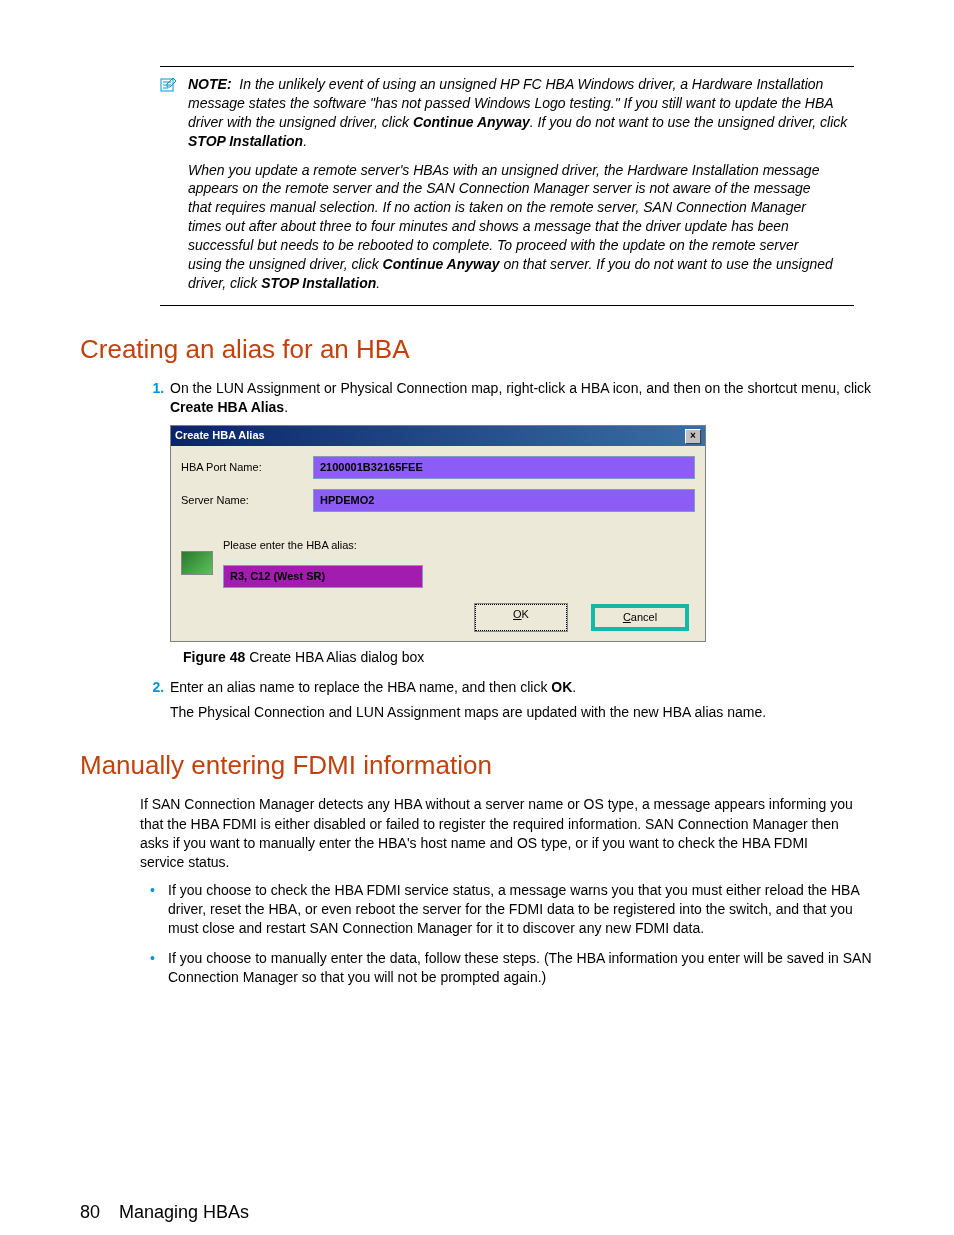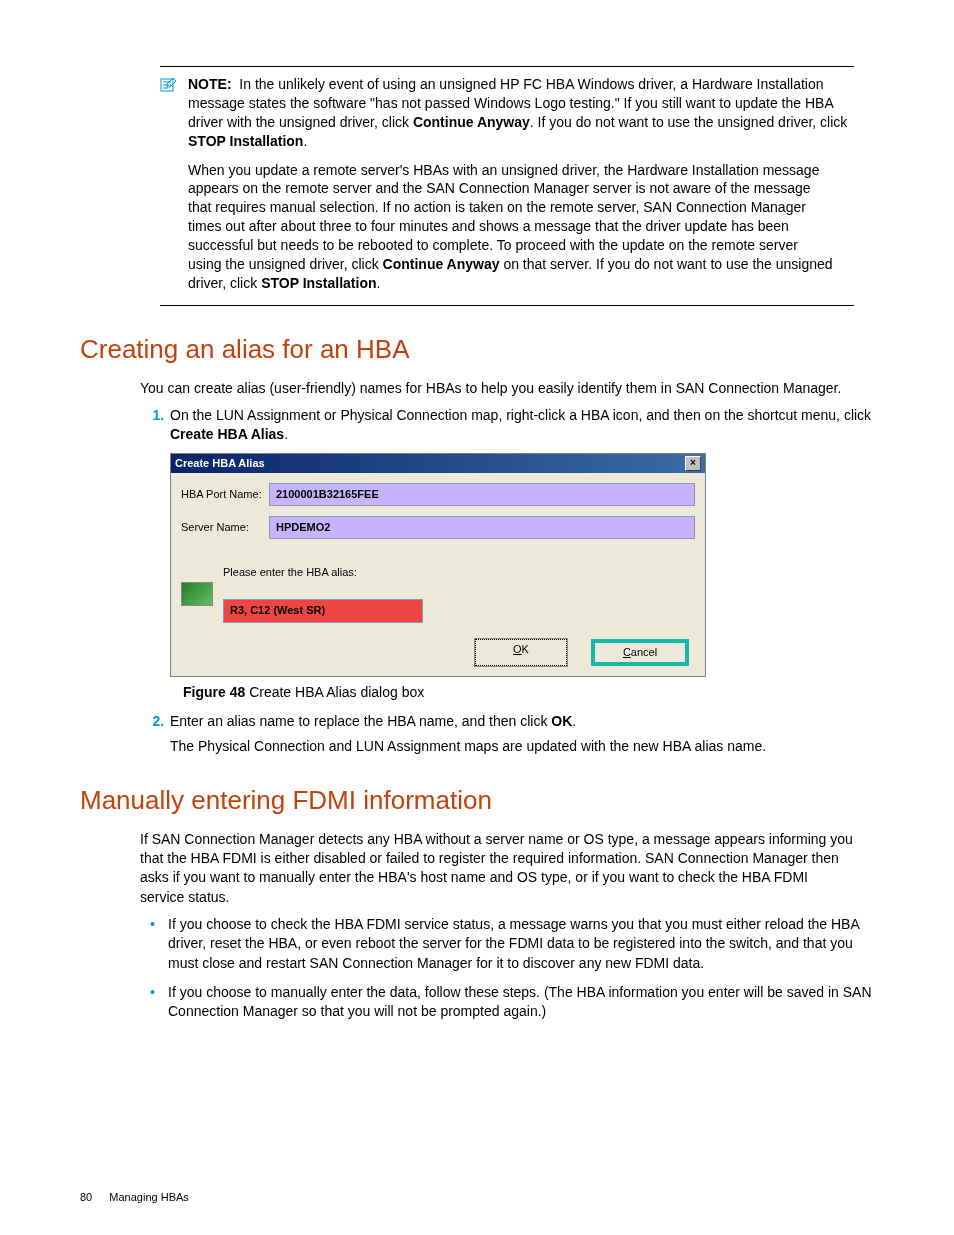--- a/index.html
+++ b/index.html
@@ -13,20 +13,21 @@
   }
   .page {
     padding: 60px 80px 40px 80px;
     box-sizing: border-box;
     min-height: 1235px;
     position: relative;
   }
   .note-block {
     margin-left: 80px;
     margin-right: 20px;
+    font-style: italic;
   }
   .note-rule {
     border: none;
     border-top: 1px solid #000;
     margin: 6px 0 8px 0;
   }
   .note-row {
     display: flex;
     align-items: flex-start;
   }
@@ -99,23 +100,23 @@
   ul.bul > li::before {
     content: "•";
     color: #0096d6;
     position: absolute;
     left: -18px;
     top: 0;
     font-size: 14px;
   }
   .footer {
     position: absolute;
-    bottom: 32px;
+    bottom: 12px;
     left: 80px;
-    font-size: 11px;
+    font-size: 18px;
   }
   .footer .pn { margin-right: 14px; }
 
   
   .dialog {
     width: 534px;
     border: 1px solid #808080;
     background: #ece9d8;
     font-family: Tahoma, Arial, sans-serif;
     font-size: 11px;
@@ -146,52 +147,53 @@
   }
   .dlg-body {
     padding: 10px 10px 10px 10px;
   }
   .field-row {
     display: flex;
     align-items: center;
     margin-bottom: 10px;
   }
   .field-label {
-    width: 88px;
+    width: 96px;
     font-size: 11px;
   }
   .field-input {
     flex: 1;
-    background: #c4b5fd;
+    background: #8b5cf6;
     border: 1px solid #7f9db9;
     padding: 3px 6px;
     font-family: Tahoma, Arial, sans-serif;
     font-size: 11px;
     font-weight: bold;
+    margin-left: 36px;
   }
   .alias-area {
     display: flex;
     align-items: center;
     margin-top: 26px;
     margin-bottom: 16px;
     gap: 10px;
   }
   .alias-icon {
     width: 30px;
     height: 22px;
     background: linear-gradient(135deg, #2a7a2a 0%, #5fc05f 100%);
     border: 1px solid #888;
   }
   .alias-right { flex: 1; }
   .alias-prompt {
     font-size: 11px;
-    margin-bottom: 19px;
+    margin-bottom: 12px;
   }
   .alias-input {
-    background: #ef4444;
+    background: #a21caf;
     border: 1px solid #7f9db9;
     padding: 3px 6px;
     font-family: Tahoma, Arial, sans-serif;
     font-size: 11px;
     font-weight: bold;
     width: 200px;
     box-sizing: border-box;
   }
   .btn-row {
     display: flex;
@@ -237,21 +239,20 @@
     </div>
     <div class="para-after" style="margin-left:28px;">
       <span>When you update a remote server's HBAs with an unsigned driver, the Hardware Installation message appears on the remote server and the SAN Connection Manager server is not aware of the message that requires manual selection. If no action is taken on the remote server, SAN Connection Manager times out after about three to four minutes and shows a message that the driver update has been successful but needs to be rebooted to complete. To proceed with the update on the remote server using the unsigned driver, click </span><b>Continue Anyway</b><span> on that server. If you do not want to use the unsigned driver, click </span><b>STOP Installation</b><span>.</span>
     </div>
     <hr class="note-rule" style="margin-top:12px;">
   </div>
 
   <div class="h2">Creating an alias for an HBA</div>
 
   <div class="body-indent">
-    <p>You can create alias (user-friendly) names for HBAs to help you easily identify them in SAN Connection Manager.</p>
   </div>
 
   <ol class="num">
     <li>
       <span>On the LUN Assignment or Physical Connection map, right-click a HBA icon, and then on the shortcut menu, click </span><b>Create HBA Alias</b><span>.</span>
 
       
       <div class="dialog">
         <div class="dlg-title">
           <span>Create HBA Alias</span>

